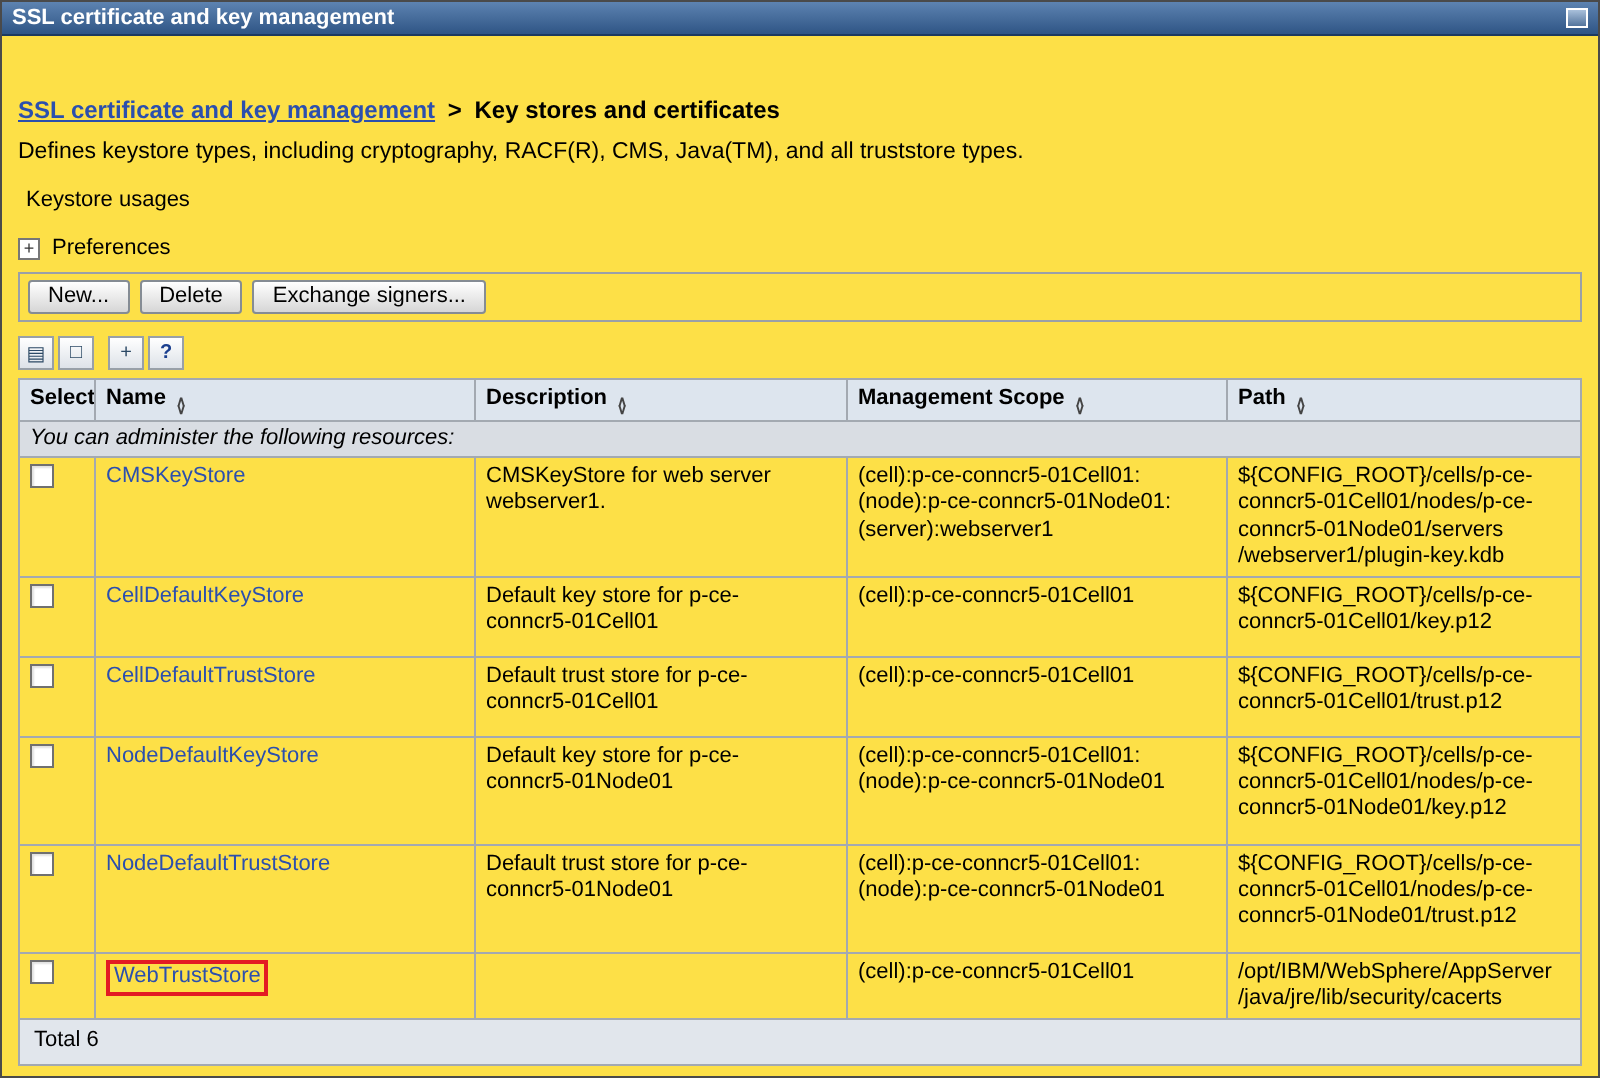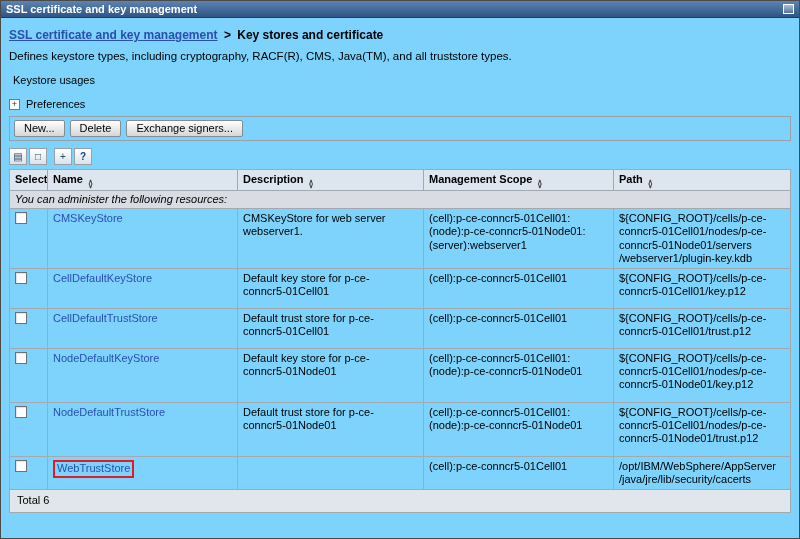--- a/index.html
+++ b/index.html
@@ -7,22 +7,22 @@
   body {
     font-family: "Liberation Sans", sans-serif;
     font-size: 11px;
     color: #000;
     background: #fff;
   }
   .window {
     width: 800px; height: 539px;
     border: 1px solid #4a4a4a;
     overflow: hidden;
-    background: #7dd3fc;
-    display: flex; flex-direction: column;
+    background: #fde047;
+    display: flex; flex-direction: column; gap: 20px;
   }
   
   .titlebar {
     height: 17px; flex: 0 0 17px;
     background: linear-gradient(#5d83b1, #2f5585);
     border-bottom: 1px solid #1d3a5f;
     color: #fff; font-weight: bold; font-size: 11px;
     display: flex; align-items: center; justify-content: space-between;
     padding: 0 5px;
   }
@@ -131,21 +131,21 @@
   <div class="titlebar">
     <span>SSL certificate and key management</span>
     <span class="tb-icon"></span>
   </div>
 
   <div class="content">
 
     <div class="breadcrumb">
       <a>SSL certificate and key management</a>
       <span class="sep">&gt;</span>
-      <span>Key stores and certificate</span>
+      <span>Key stores and certificates</span>
     </div>
 
     <p class="desc">Defines keystore types, including cryptography, RACF(R), CMS, Java(TM), and all truststore types.</p>
 
     <div class="usages-label">Keystore usages</div>
 
     <div class="prefs">
       <span class="expander">+</span>
       <span>Preferences</span>
     </div>

